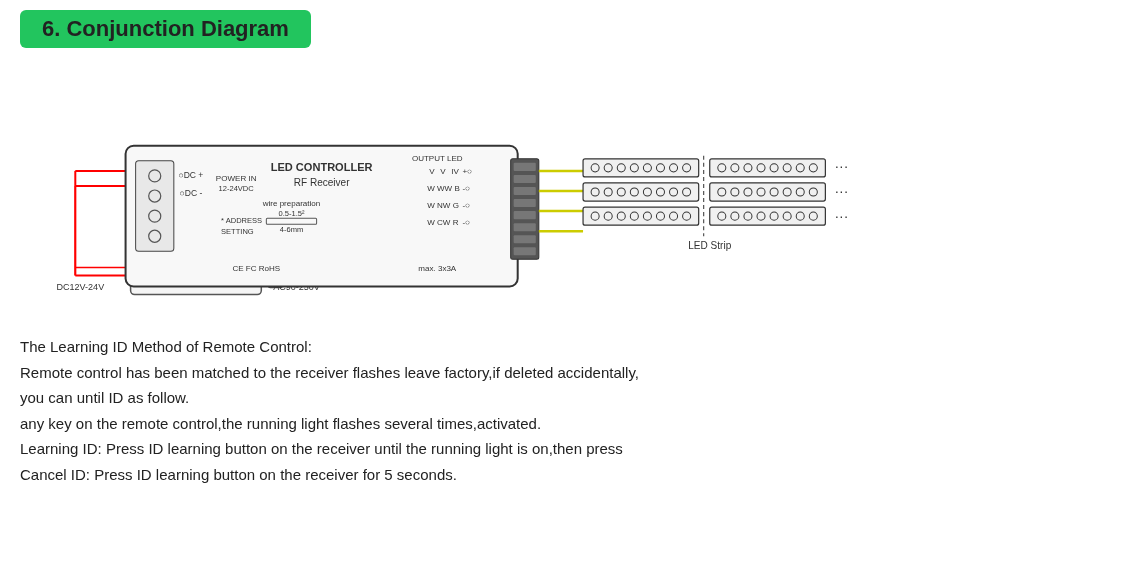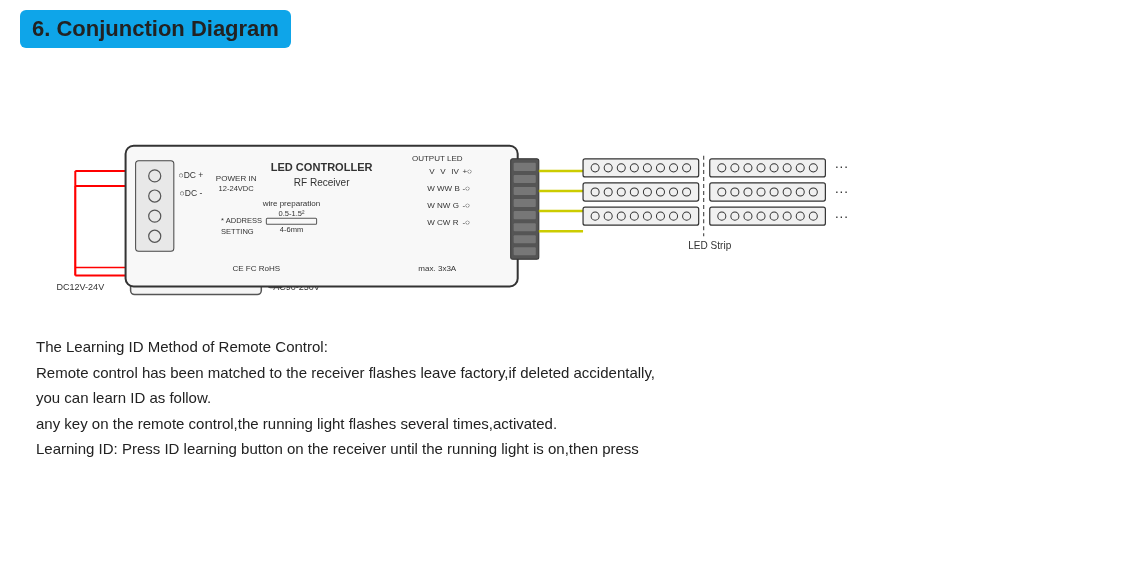--- a/index.html
+++ b/index.html
@@ -8,43 +8,42 @@
       font-family: Arial, sans-serif;
       width: 1146px;
       min-height: 578px;
       padding: 10px 20px 20px 20px;
       color: #222;
     }
 
     
     .section-title {
       display: inline-block;
-      background: #0ea5e9;
+      background: #22c55e;
       border-radius: 6px;
-      padding: 6px 12px;
+      padding: 6px 22px;
       font-size: 22px;
       font-weight: bold;
       margin-bottom: 18px;
     }
 
     
     .diagram-area {
       width: 100%;
       position: relative;
       height: 250px;
       margin-bottom: 18px;
     }
 
     
     .text-section {
       font-size: 15px;
       line-height: 1.7;
       color: #222;
       max-width: 1100px;
-      margin-left: 16px;
     }
 
     
     .diagram-svg {
       width: 100%;
       height: 250px;
     }
   </style>
 </head>
 <body>
@@ -211,19 +210,20 @@
 
     <text x="686" y="178" text-anchor="middle" font-size="10" fill="#333" font-family="Arial">LED Strip</text>
 
   </svg>
 </div>
 
 
 <div class="text-section">
   <p>The Learning ID Method of Remote Control:</p>
   <p>Remote control has been matched to the receiver flashes leave factory,if deleted accidentally,</p>
-  <p>you can learn ID as follow.</p>
+  <p>you can until ID as follow.</p>
   <p>any key on the remote control,the running light flashes several times,activated.</p>
   <p>Learning ID: Press ID learning button on the receiver until the running light is on,then press</p>
+  <p>Cancel ID: Press ID learning button on the receiver for 5 seconds.</p>
 </div>
 
 
 
 
 </body></html>

